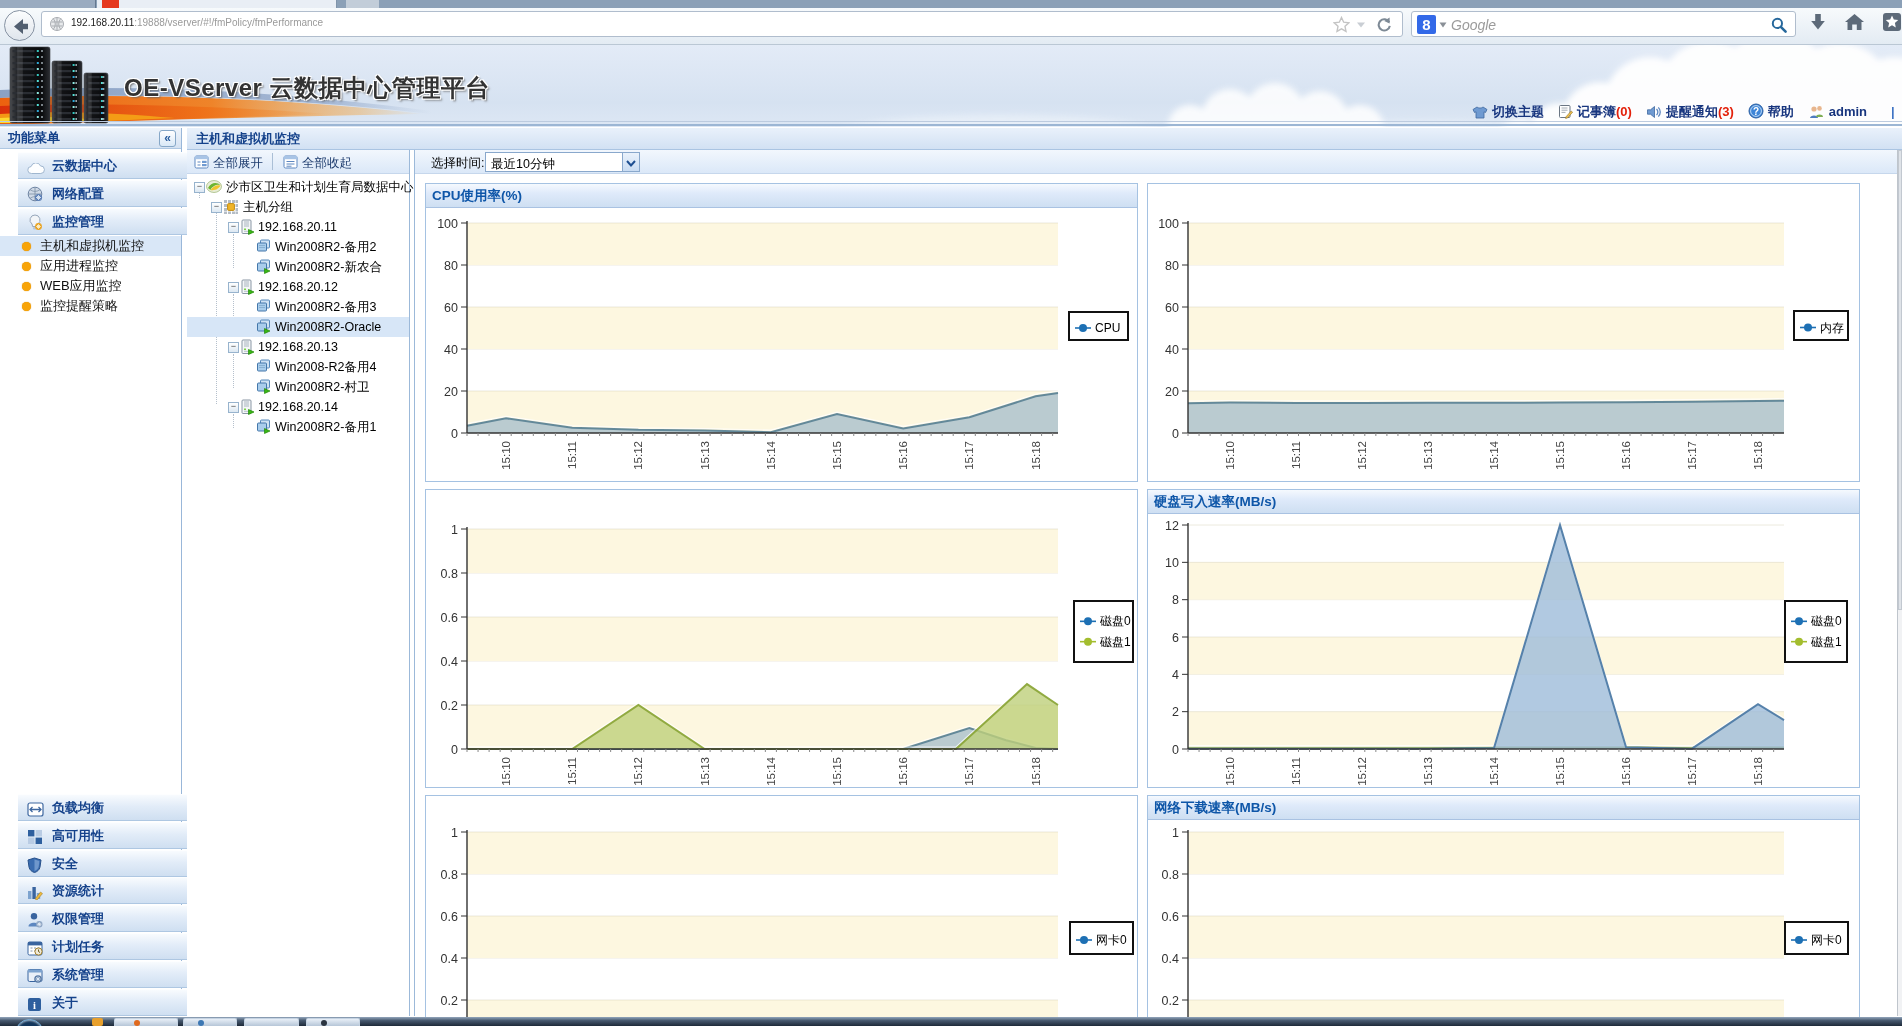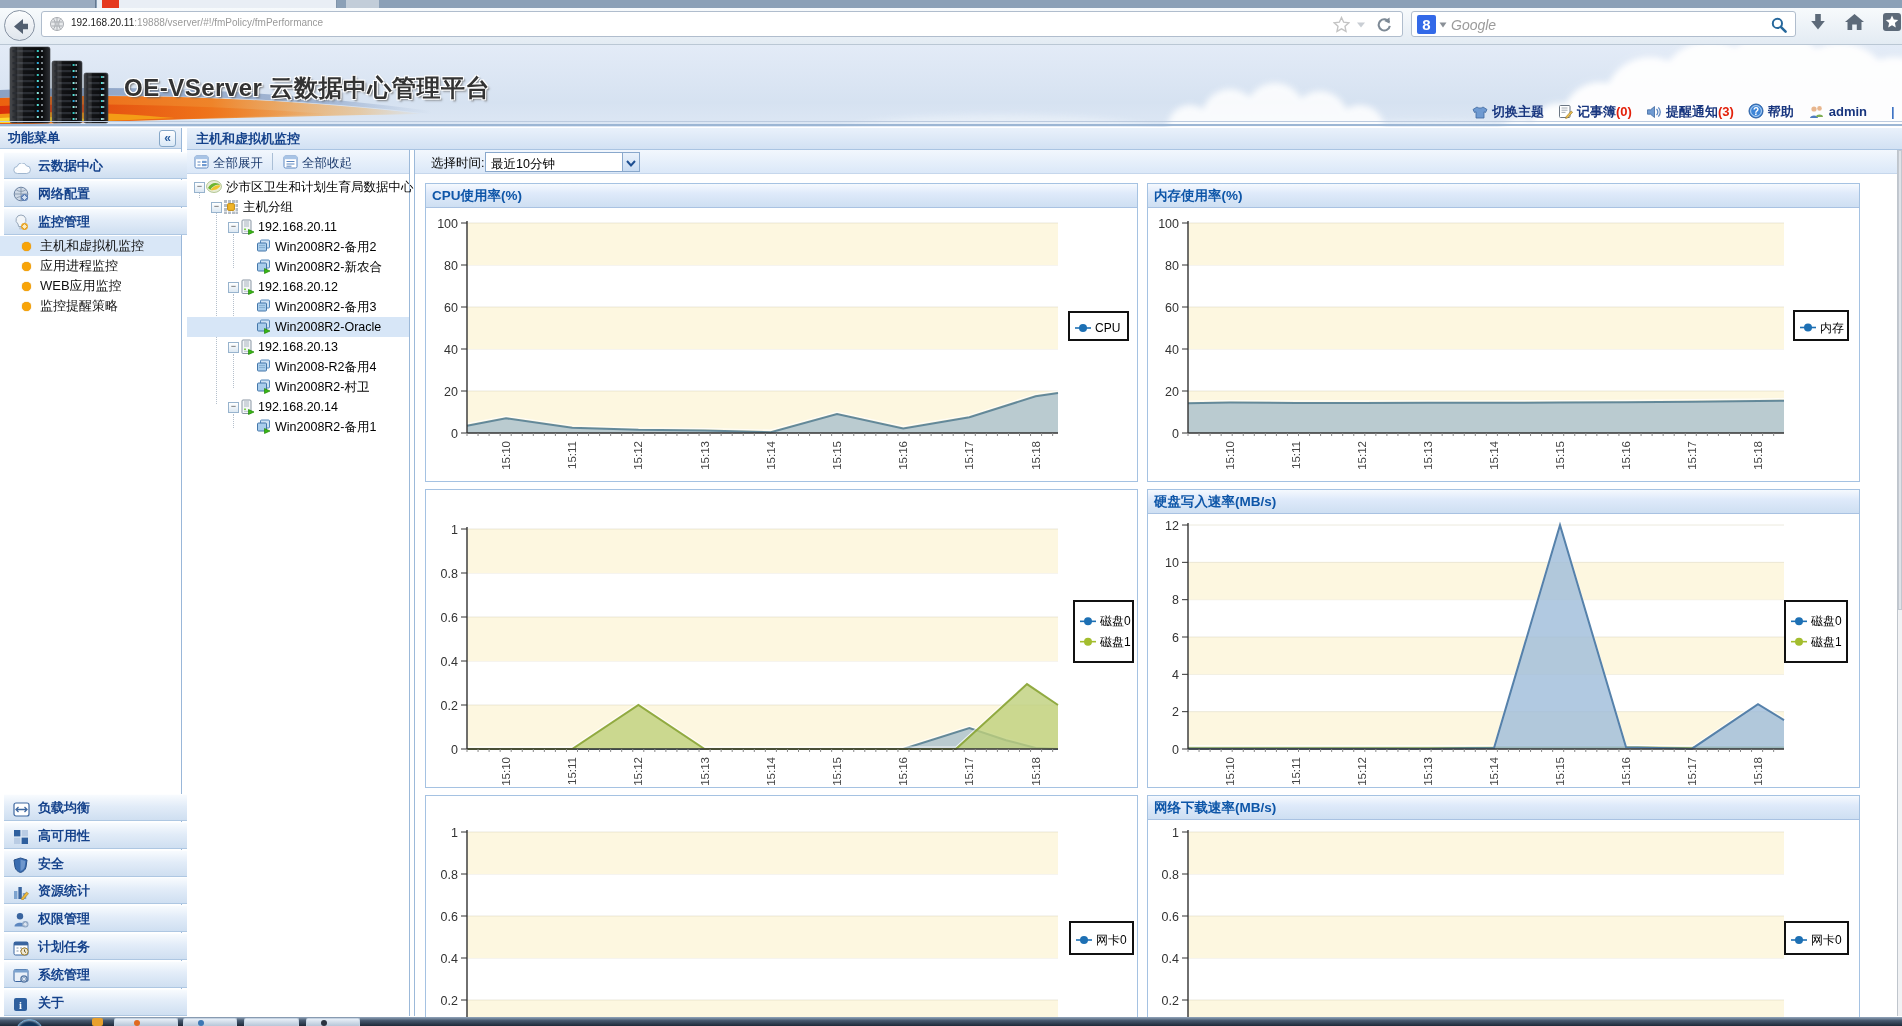--- a/index.html
+++ b/index.html
@@ -23,21 +23,21 @@
 #hdr .bline{position:absolute;left:0;top:76px;width:1902px;height:1px;background:#bccbdf}
 #hdr .bline2{position:absolute;left:0;top:80px;width:1902px;height:2px;background:#9cb6d4}
 #hdrtitle{position:absolute;left:124px;top:27px;font-size:24px;font-weight:bold;color:#333;letter-spacing:0.5px;
  text-shadow:-1px -1px 0 #fff,1px -1px 0 #fff,-1px 1px 0 #fff,1px 1px 0 #fff,2px 2px 2px rgba(100,100,100,.8)}
 #hlinks{position:absolute;left:1472px;top:58px;height:18px;font-size:13px;font-weight:bold;color:#17357e;white-space:nowrap}
 #hlinks span.itm{margin-right:14px}
 #hlinks .red{color:#e3210b}
 #hlinks svg{vertical-align:-3px;margin-right:4px}
 
 #sidebar{left:0;top:128px;width:182px;height:888px;background:#fff;border-right:1px solid #99b7d9}
-.acchdr{position:absolute;left:4px;width:206px;height:27px;background:linear-gradient(#f8fbfe,#e2ecf8 45%,#cfdff1);border-top:1px solid #fdfeff;border-bottom:1px solid #aec7e2;color:#15428b;font-size:13px;font-weight:bold;line-height:26px}
+.acchdr{position:absolute;left:18px;width:206px;height:27px;background:linear-gradient(#f8fbfe,#e2ecf8 45%,#cfdff1);border-top:1px solid #fdfeff;border-bottom:1px solid #aec7e2;color:#15428b;font-size:13px;font-weight:bold;line-height:26px}
 .acchdr .txt{position:absolute;left:34px;top:0}
 .tool{position:absolute;right:5px;top:4px;width:17px;height:17px;border:1px solid #86a7c7;border-radius:3px;background:linear-gradient(#ffffff,#d9e8f7);color:#2a5d9e;font-size:12px;font-weight:bold;text-align:center;line-height:15px}
 #sbtitle{position:absolute;left:0;top:0;width:181px;height:21px;background:linear-gradient(#eef4fb,#d5e2f2);border-bottom:1px solid #aec7e2;color:#15428b;font-weight:bold;font-size:13px;line-height:20px}
 #sbtitle .txt{margin-left:8px}
 .mitem{position:absolute;left:0;width:181px;height:20px;font-size:13px;color:#111;line-height:20px}
 .mitem .dot{position:absolute;left:22px;top:6px;width:9px;height:9px;border-radius:50%;background:#f8a408;box-shadow:0 0 1px #c87f05}
 .mitem .txt{position:absolute;left:40px}
 .mitem.sel{background:#d9e7f7}
 
 #maintitle{left:187px;top:128px;width:1715px;height:22px;background:linear-gradient(#e9f1fb,#d2e1f3);border-bottom:1px solid #aac4e2;color:#15428b;font-size:13px;font-weight:bold;line-height:21px}
@@ -691,21 +691,20 @@
           <text x="613.6" y="232" font-size="11.5" fill="#444" text-anchor="end" transform="rotate(-90 613.6 232)">15:18</text>
           <g>
             <rect x="643" y="103" width="59" height="28" fill="#fff" stroke="#111" stroke-width="2"></rect>
             <line x1="649" y1="119" x2="665" y2="119" stroke="#1d70b4" stroke-width="1.6"></line>
             <circle cx="657" cy="119" r="4" fill="#1d70b4"></circle>
             <text x="669" y="123" font-size="12" fill="#000">CPU</text>
           </g>
         </svg></div>
     </div>
 <div class="panel" style="left:732px;top:33px">
-      <div class="phead"><span class="txt">内存使用率(%)</span></div>
       <div class="pbody"><svg width="711" height="273" viewBox="0 0 711 273" style="">
           <rect x="40" y="182" width="596" height="42" fill="#fdf7e0"></rect>
           <line x1="40" y1="182" x2="636" y2="182" stroke="#cfcaaf" stroke-width="1" opacity=".4"></line>
           <line x1="40" y1="140" x2="636" y2="140" stroke="#cfcaaf" stroke-width="1" opacity=".4"></line>
           <rect x="40" y="98" width="596" height="42" fill="#fdf7e0"></rect>
           <line x1="40" y1="98" x2="636" y2="98" stroke="#cfcaaf" stroke-width="1" opacity=".4"></line>
           <line x1="40" y1="56" x2="636" y2="56" stroke="#cfcaaf" stroke-width="1" opacity=".4"></line>
           <rect x="40" y="14" width="596" height="42" fill="#fdf7e0"></rect>
           <line x1="40" y1="14" x2="636" y2="14" stroke="#cfcaaf" stroke-width="1" opacity=".4"></line>
           <path d="M40 224 L40 194.18 L82 193.55 L148 193.97 L214 193.97 L280 193.865 L346 193.76 L412 193.55 L478 193.34 L544 192.71 L610 192.08 L636 191.66 L636 224 Z" fill="#a9bfcc" fill-opacity=".8" stroke="none"></path>

